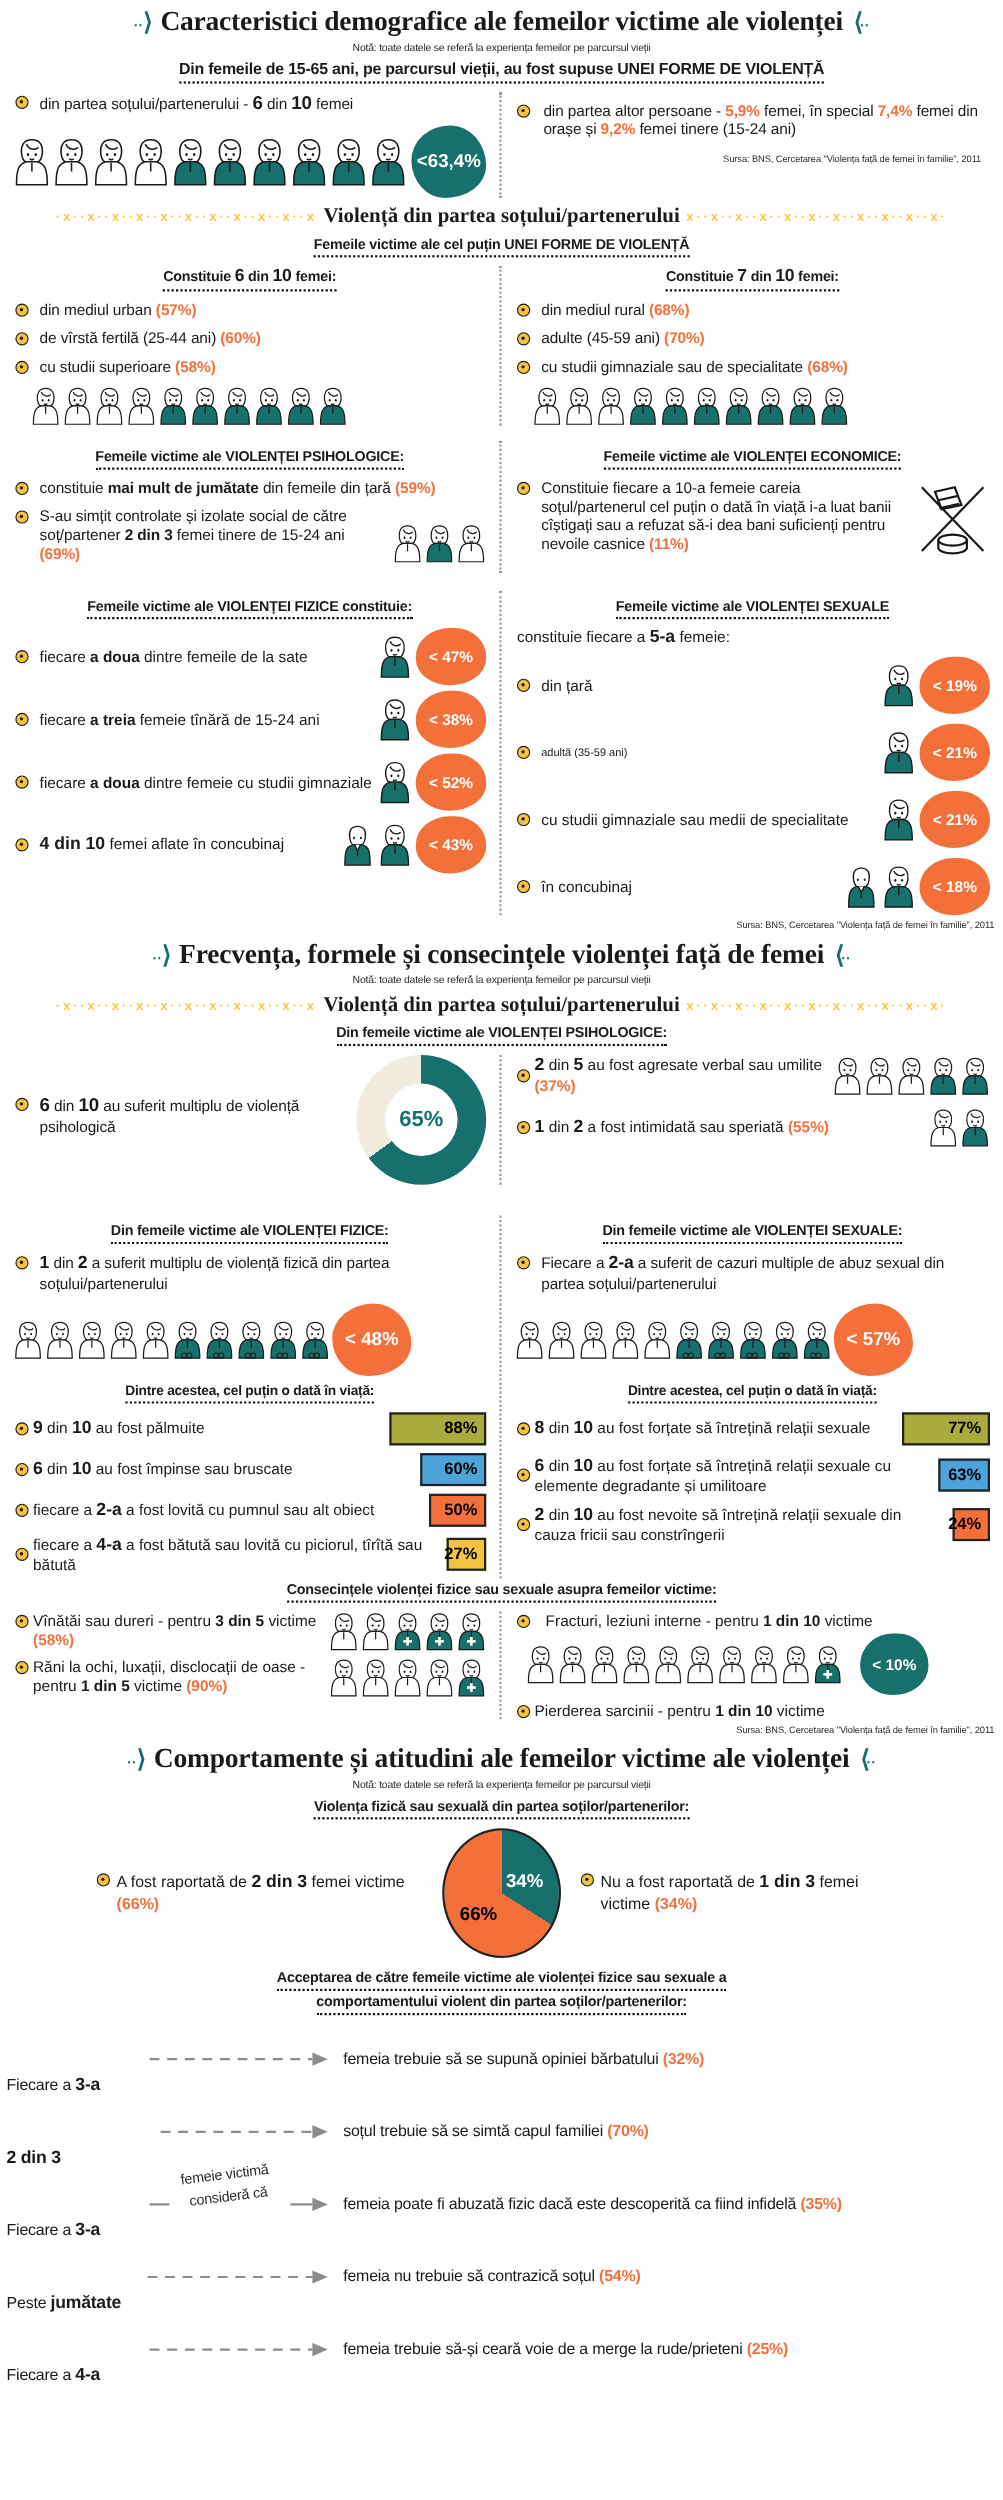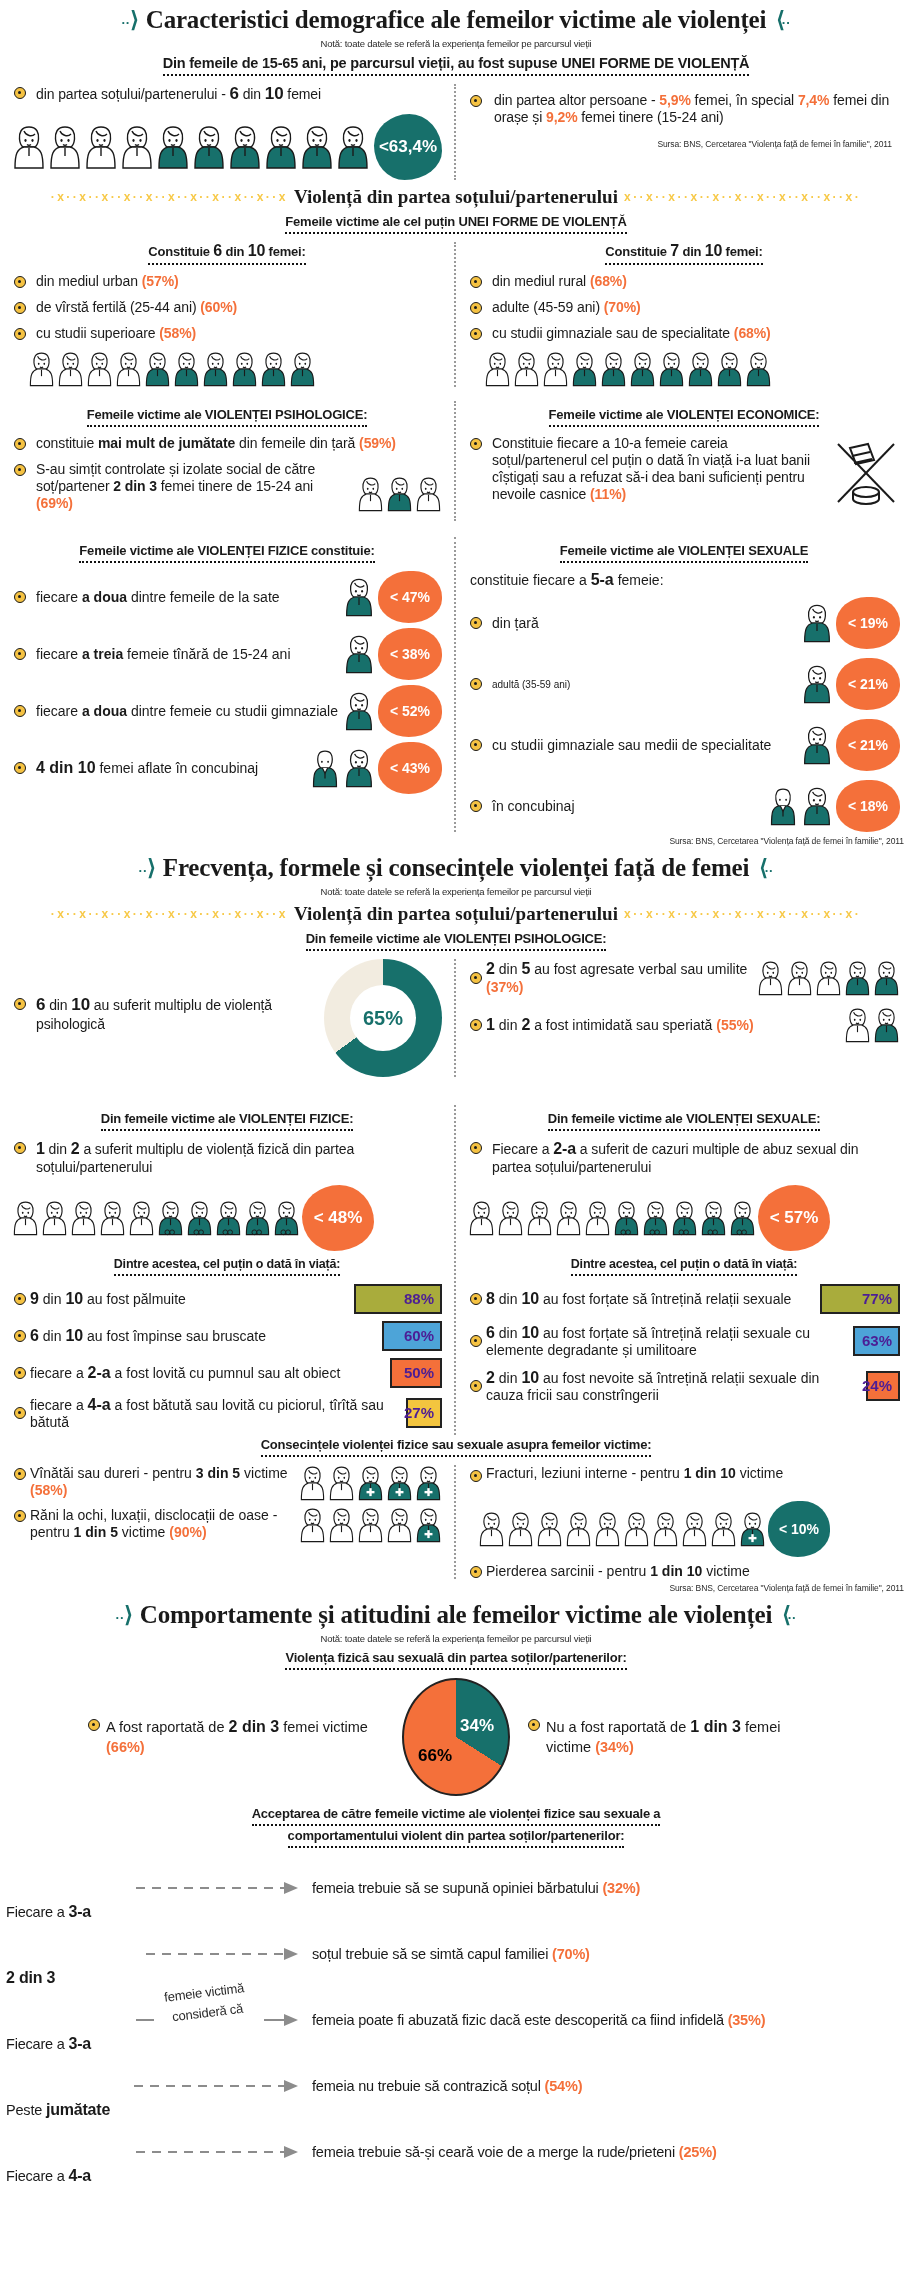--- a/index.html
+++ b/index.html
@@ -120,21 +120,21 @@
   .donut .label {
     position: absolute; inset: 0; display: flex;
     align-items: center; justify-content: center;
     font-size: 20px; font-weight: bold; color: #17706b;
   }
 
   
   .bar {
     height: 30px; display: flex; align-items: center;
     justify-content: flex-end; padding-right: 6px;
-    color: #4c1d95; font-weight: bold; font-size: 15px;
+    color: #000000; font-weight: bold; font-size: 15px;
     border: 2px solid #222;
   }
   .bar.olive { background: #a9ac3c; }
   .bar.blue  { background: #4da4d8; }
   .bar.orange{ background: #f4703a; }
   .bar.yellow{ background: #f3c53f; }
 
   
   .pie { width: 108px; height: 118px; position: relative; }
 
@@ -1414,25 +1414,25 @@
               </g>
               <g>
                 <rect x="12" y="32" width="10" height="3" fill="#ffffff"></rect>
                 <rect x="15.5" y="28.5" width="3" height="10" fill="#ffffff"></rect>
               </g>
             </svg>
           </span>
       </div>
     </div>
     <div class="col">
-      <div style="display:flex;align-items:center;gap:6px;margin-bottom:20px">
+      <div style="display:flex;align-items:flex-start;gap:16px;margin-bottom:4px">
         <span class="bullet-ico" style="position:relative;flex:0 0 12px;top:3px"></span>
         <span style="flex:1 1 auto;font-size:14px"><span>Fracturi, leziuni interne - pentru </span><span class="b">1 din 10</span><span> victime</span></span>
       </div>
-      <div class="flexrow" style="gap:2px;margin:0 0 6px 10px">
+      <div class="flexrow" style="gap:16px;margin:0 0 6px 10px">
         <div class="people sm">
             <svg class="person" viewBox="0 0 34 44">
               <g stroke="#1a1a1a" stroke-width="1.4" fill="none">
                 <path d="M17 2 C9 2 7 8 7.5 14 C8 19 9.5 21 11 22 L23 22 C24.5 21 26 19 26.5 14 C27 8 25 2 17 2 Z" fill="#ffffff"></path>
                 <path d="M12 6 C14 11 20 12 23 9"></path>
                 <ellipse cx="13.5" cy="15.5" rx="1.1" ry="1.4" fill="#1a1a1a" stroke="none"></ellipse>
                 <ellipse cx="20.5" cy="15.5" rx="1.1" ry="1.4" fill="#1a1a1a" stroke="none"></ellipse>
                 <path d="M15 19.5 q2 1.6 4 0"></path>
                 <path d="M12 22 C5 24 3 29 3 43 L31 43 C31 29 29 24 22 22 Z" fill="#ffffff"></path>
                 <path d="M17 23 v8"></path>

